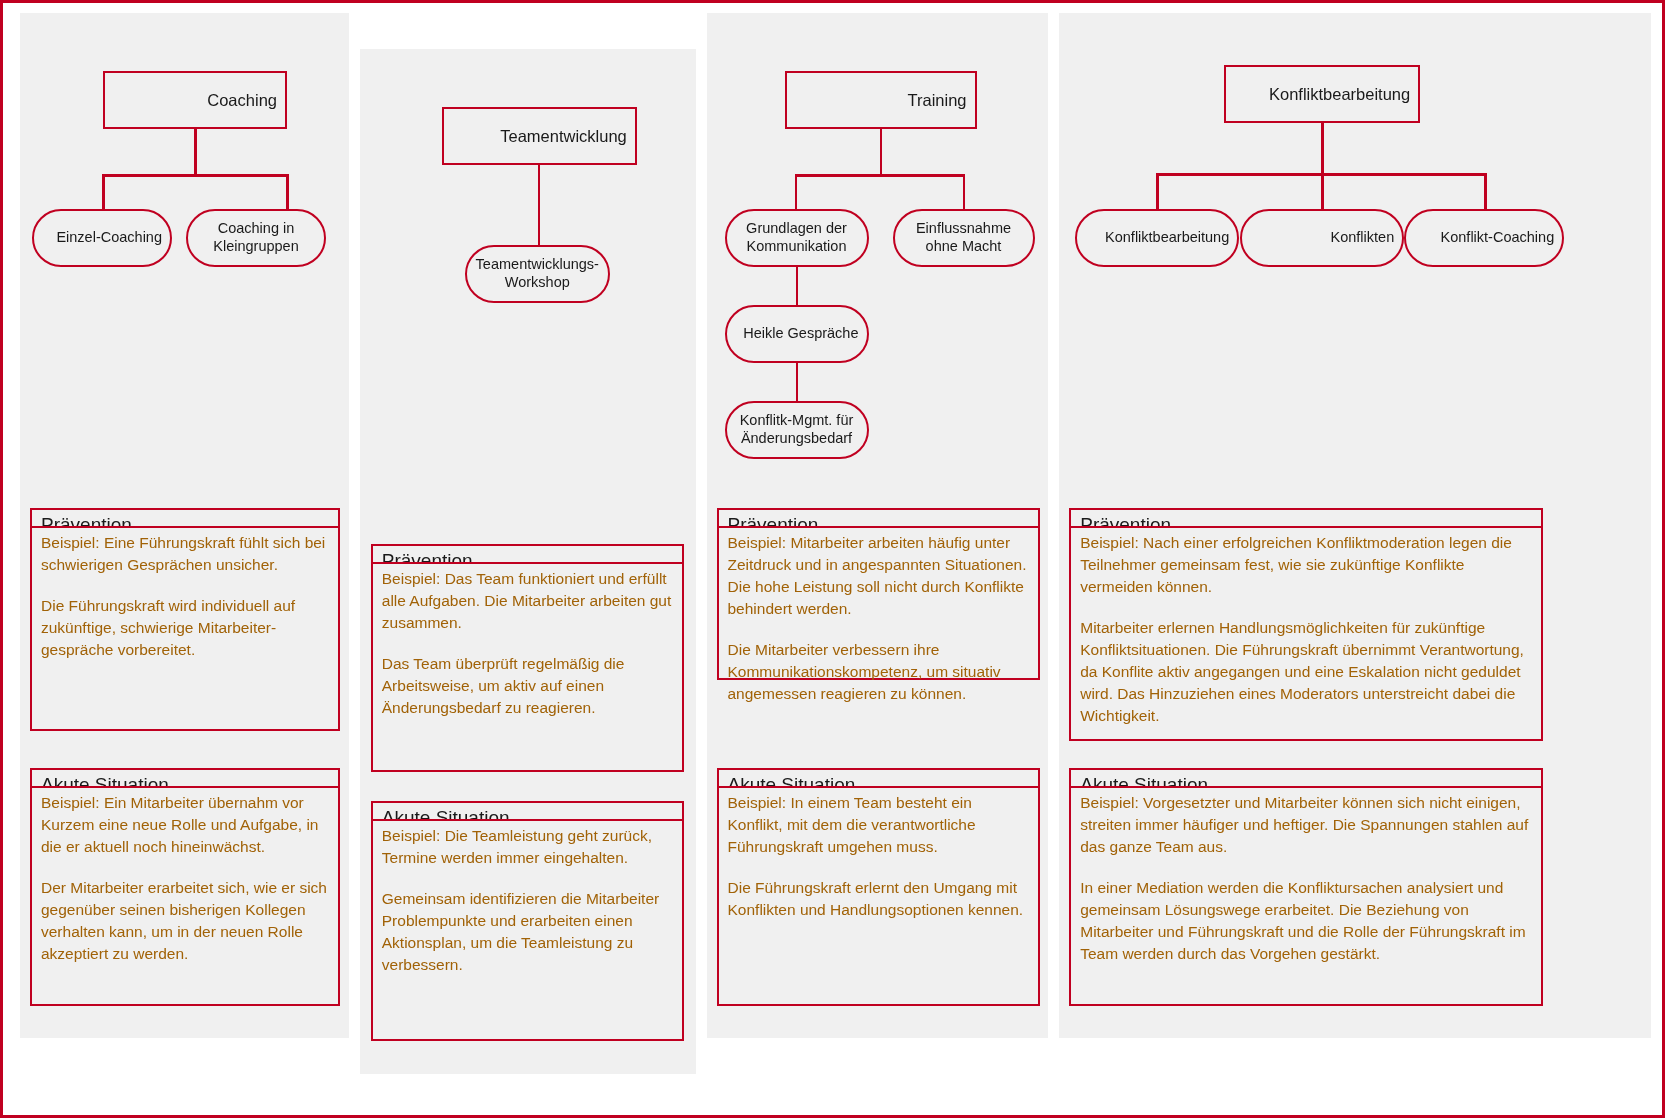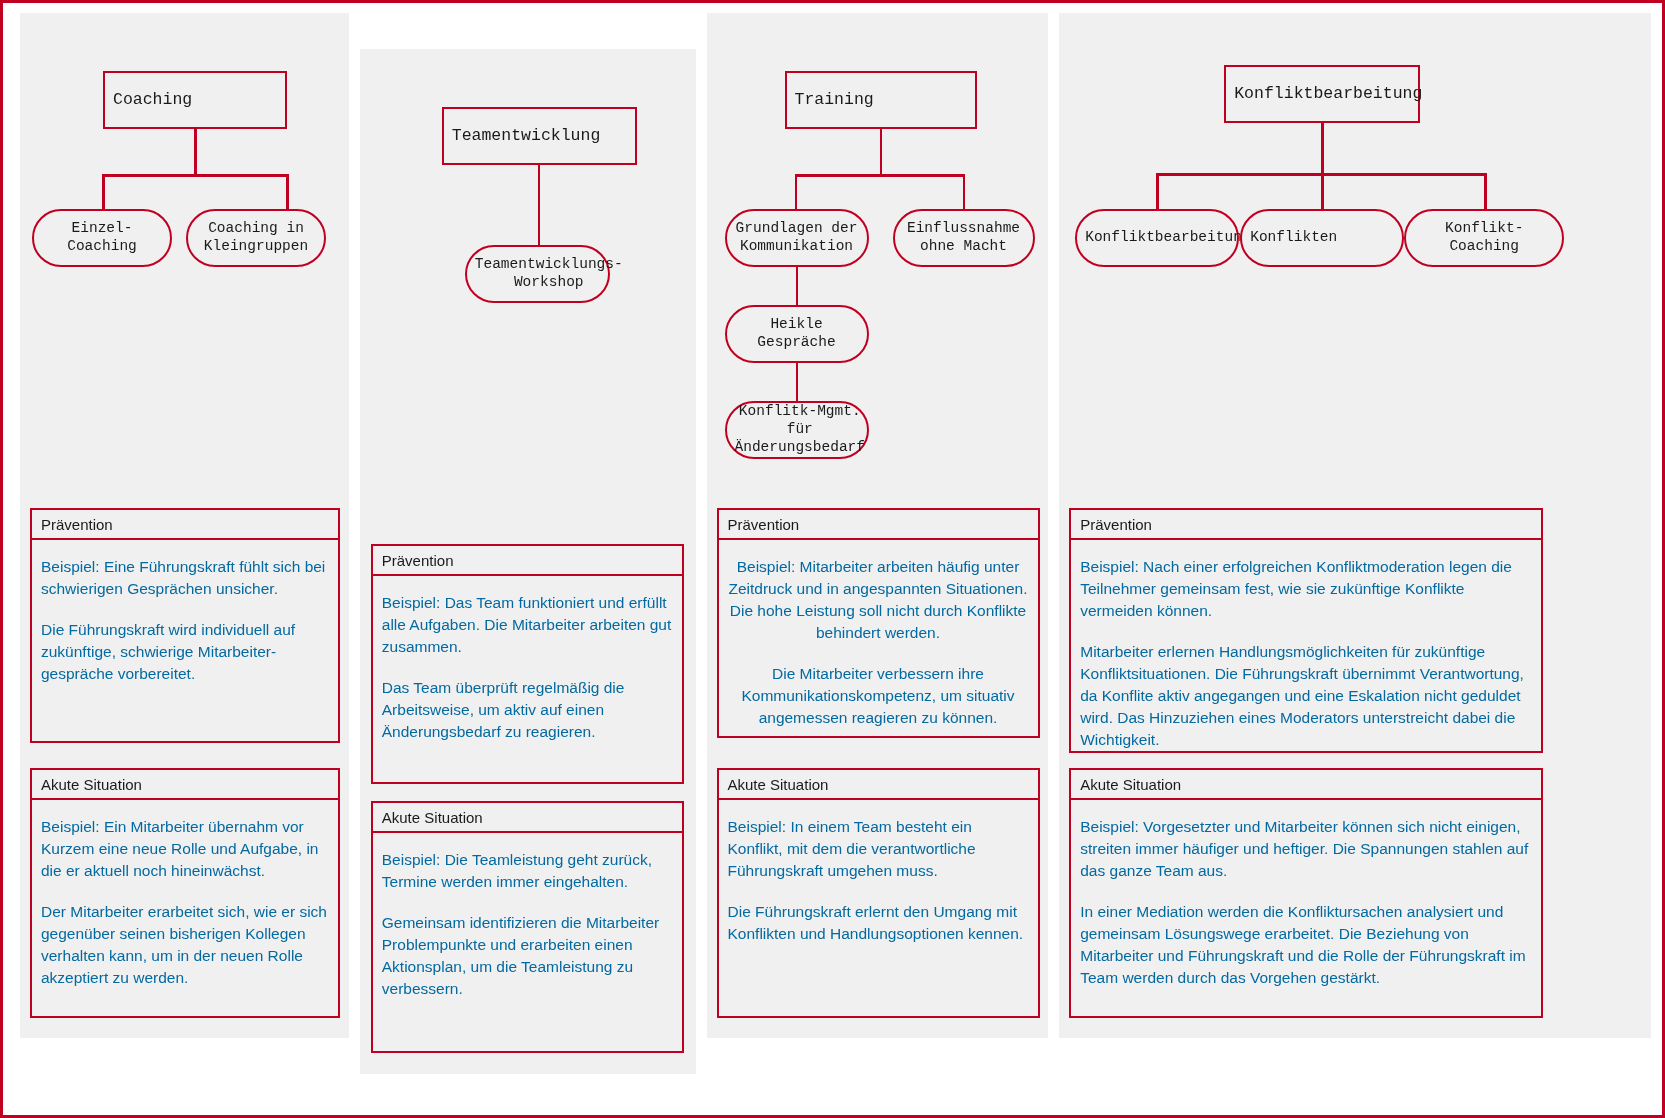--- a/index.html
+++ b/index.html
@@ -37,26 +37,25 @@
   
   .tree{position:relative;height:480px;}
 
   .node{
     position:absolute;
     box-sizing:border-box;
     border:2.5px solid #c00020;
     background:#f0f0f0;
     display:flex;
     align-items:center;
-    justify-content:flex-start;
+    justify-content:flex-end;
     text-align:center;
     color:#1a1a1a;
     line-height:1.22;
     z-index:2;
-    font-family:Liberation Mono, monospace;
   }
   .node.root{
     font-size:16.5px;
     height:58px;
   }
   .node.leaf{
     border-radius:29px;
     font-size:14.5px;
     height:58px;
   }
@@ -69,35 +68,35 @@
   
   .infoblock{
     position:absolute;
     box-sizing:border-box;
   }
   .info-hd{
     box-sizing:border-box;
     border:2.5px solid #c00020;
     border-bottom:none;
     background:#f0f0f0;
-    font-size:15px;
+    font-size:19px;
     color:#1a1a1a;
     padding:5px 24px 5px 9px;
-    height:30px;
+    height:18px;
     line-height:20px;
     white-space:nowrap;
     overflow:hidden;
   }
   .info-bd{
     box-sizing:border-box;
     border:2.5px solid #c00020;
     background:#f0f0f0;
     font-size:15.5px;
-    color:#0369a1;
-    padding:16px 9px 6px 9px;
+    color:#a16207;
+    padding:4px 9px 6px 9px;
     line-height:1.42;
   }
   .info-bd p{margin:0;}
   .info-bd p.gap{margin-top:19px;}
 </style>
 </head>
 <body>
 
 <div id="page">
   <div class="columns">
@@ -184,21 +183,21 @@
           <span>Heikle Gespräche</span>
         </div>
         <div class="ln v" style="left:89px;top:350px;height:48px;"></div>
         <div class="node leaf" style="left:18px;top:388px;width:144px;">
           <span>Konflitk-Mgmt. für Änderungsbedarf</span>
         </div>
       </div>
 
       <div class="infoblock" style="left:10px;top:495px;width:323px;">
         <div class="info-hd">Prävention</div>
-        <div class="info-bd" style="height:200px;text-align:center;">
+        <div class="info-bd" style="height:154px;">
           <p>Beispiel: Mitarbeiter arbeiten häufig unter Zeitdruck und in angespannten Situationen. Die hohe Leistung soll nicht durch Konflikte behindert werden.</p>
           <p class="gap">Die Mitarbeiter verbessern ihre Kommunikationskompetenz, um situativ angemessen reagieren zu können.</p>
         </div>
       </div>
 
       <div class="infoblock" style="left:10px;top:755px;width:323px;">
         <div class="info-hd">Akute Situation</div>
         <div class="info-bd" style="height:220px;">
           <p>Beispiel: In einem Team besteht ein Konflikt, mit dem die verantwortliche Führungskraft umgehen muss.</p>
           <p class="gap">Die Führungskraft erlernt den Umgang mit Konflikten und Handlungsoptionen kennen.</p>

